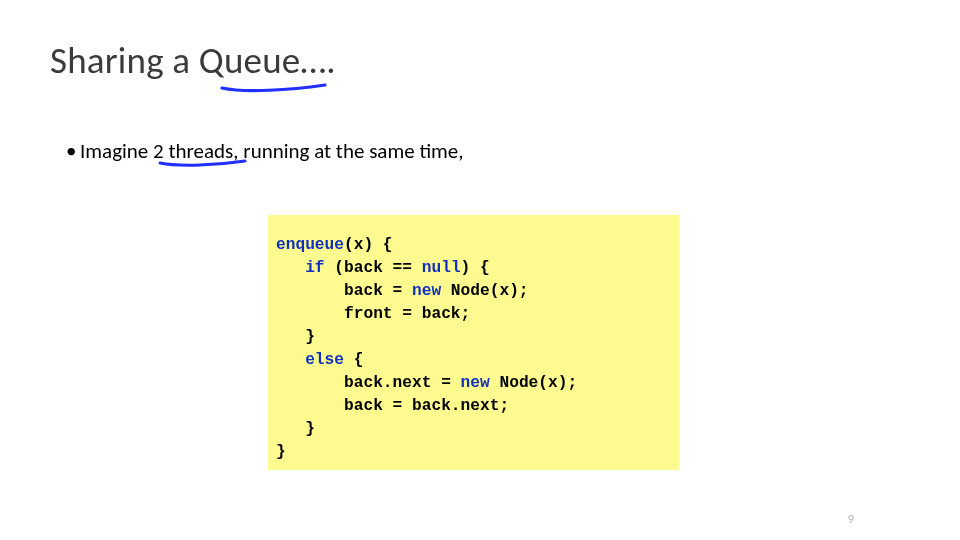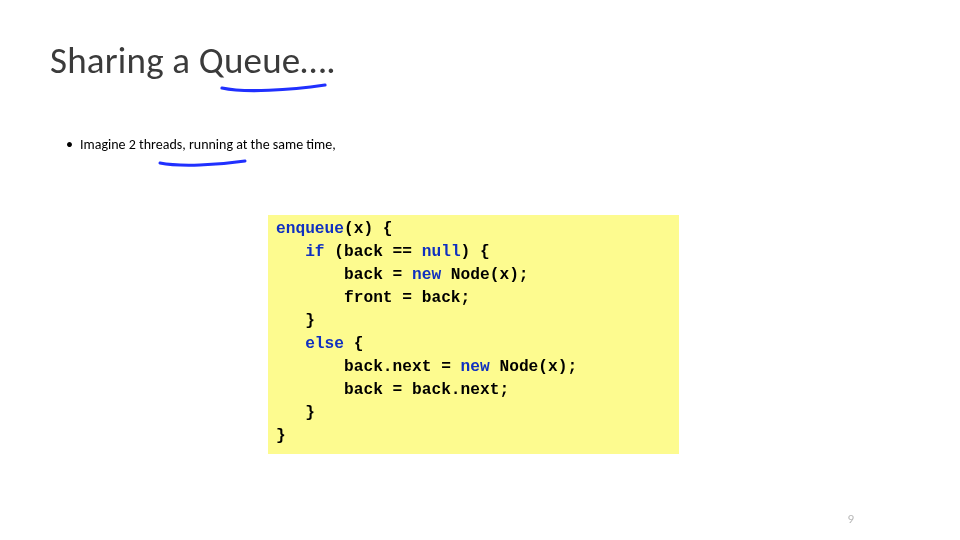--- a/index.html
+++ b/index.html
@@ -24,40 +24,40 @@
     top: 38px;
     font-size: 37px;
     font-weight: 300;
     color: #3b3b3b;
     letter-spacing: 0.2px;
   }
   .bullets {
     position: absolute;
     left: 66px;
     top: 132px;
-    font-size: 14px;
+    font-size: 21px;
     line-height: 1.9;
     color: #000000;
   }
   .bullets .row {
     white-space: nowrap;
   }
   .bullets .dot {
     display: inline-block;
     width: 14px;
   }
   .orange { color: #e08a2c; }
   .codebox {
     position: absolute;
     left: 268px;
     top: 215px;
     width: 395px;
     background: #fdfd96;
     background: #fdfb8f;
-    padding: 3px 8px 6px 8px;
+    padding: 19px 8px 6px 8px;
     font-family: "Courier New", Courier, monospace;
     font-size: 16.2px;
     line-height: 1.42;
     font-weight: bold;
     white-space: pre;
     color: #000000;
   }
   .codebox .kw { color: #1030c0; }
   .pagenum {
     position: absolute;

